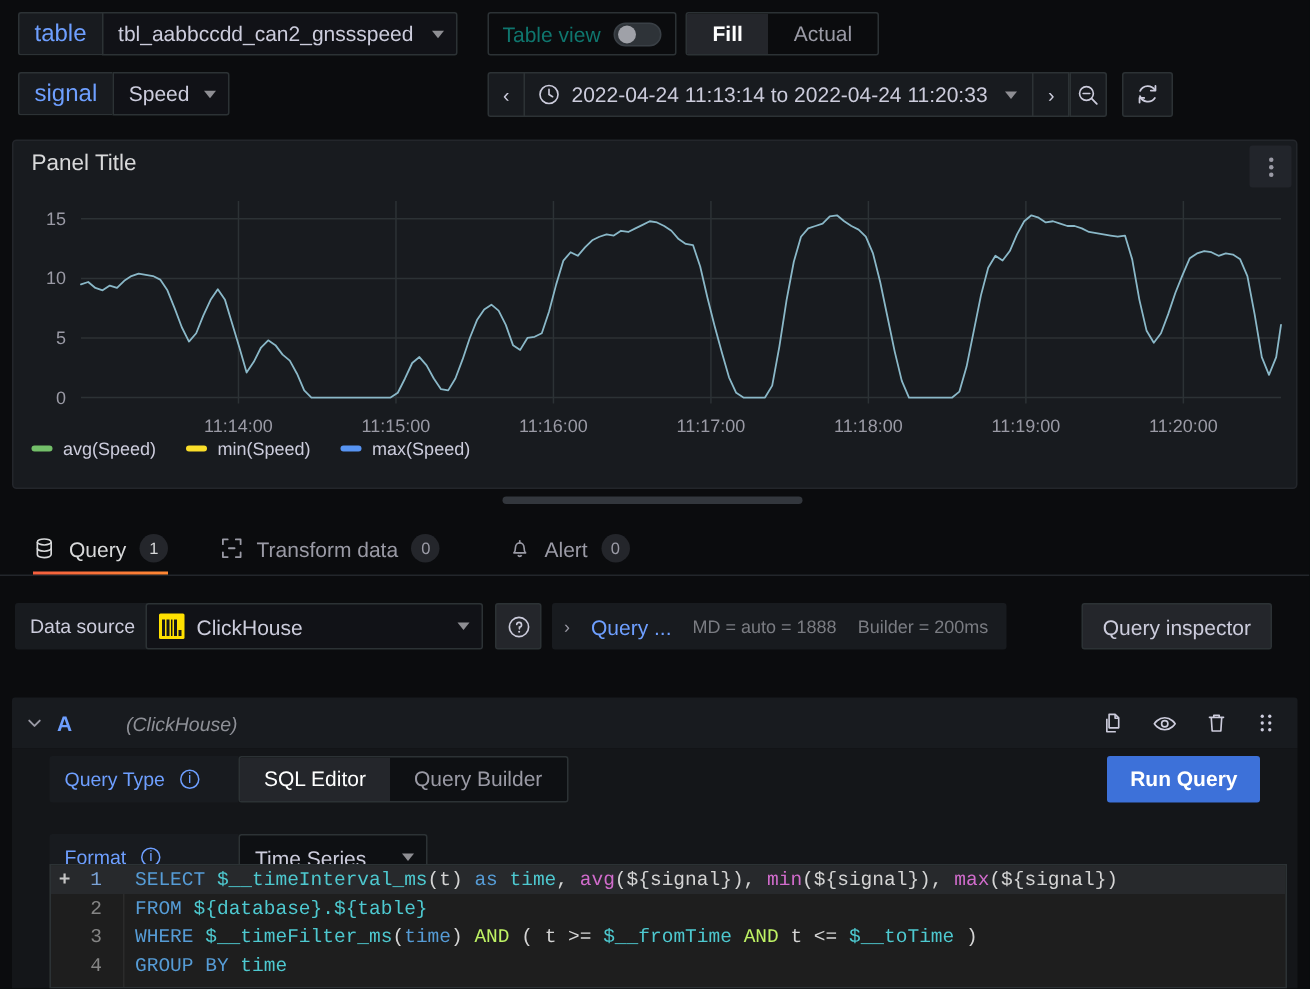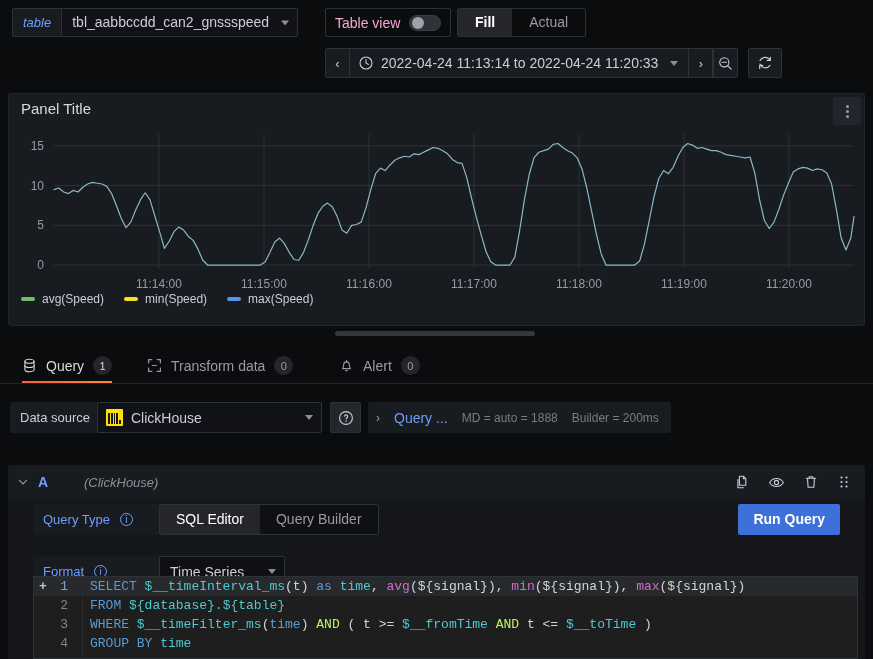--- a/index.html
+++ b/index.html
@@ -19,21 +19,21 @@
 
   .var-row { position: absolute; display: flex; align-items: center; }
   .var-row.r1 { left: 12px; top: 8px; }
   .var-row.r2 { left: 12px; top: 48px; }
 
   .var-label {
     height: 29px; line-height: 27px; padding: 0 10px;
     background: #181b1f; border: 1px solid #2c3235;
     border-right: none;
     border-radius: 2px 0 0 2px;
-    color: #6e9fff; font-size: 13px; white-space: nowrap; font-style: italic;
+    color: #6e9fff; font-size: 16px; white-space: nowrap;
   }
   .var-select {
     height: 29px; line-height: 27px; padding: 0 24px 0 10px;
     background: #111217; border: 1px solid #2c3235;
     border-radius: 0 2px 2px 0;
     color: #ccccdc; font-size: 14px; white-space: nowrap;
     position: relative; min-width: 60px;
   }
   .var-select .caret {
     position: absolute; right: 8px; top: 50%; transform: translateY(-50%);
@@ -44,21 +44,21 @@
   .var-select.w-small { width: 78px; }
 
   
   .tableview-box {
     position: absolute; left: 325px; top: 8px;
     height: 29px; display: flex; align-items: center;
     gap: 9px; padding: 0 9px;
     border: 1px solid #2c3235; border-radius: 2px;
     background: #0b0c0e;
   }
-  .tableview-box .tv-label { font-size: 14px; color: #f9a8d4; text-align: right; }
+  .tableview-box .tv-label { font-size: 14px; color: #0f766e; text-align: right; }
   .switch {
     width: 32px; height: 16px; border-radius: 8px;
     background: #2e3338; border: 1px solid #3a4046; position: relative;
   }
   .switch .knob {
     position: absolute; left: 2px; top: 1px;
     width: 12px; height: 12px; border-radius: 50%;
     background: #9fa1a8;
   }
 
@@ -285,20 +285,27 @@
   <div class="topbar">
 
     <div class="var-row r1">
       <div class="var-label">table</div>
       <div class="var-select w-big">
         <span>tbl_aabbccdd_can2_gnssspeed</span>
         <span class="caret"></span>
       </div>
     </div>
 
+    <div class="var-row r2">
+      <div class="var-label">signal</div>
+      <div class="var-select w-small">
+        <span>Speed</span>
+        <span class="caret"></span>
+      </div>
+    </div>
 
     <div class="tableview-box">
       <span class="tv-label">Table view</span>
       <span class="switch">
         <span class="knob"></span>
       </span>
     </div>
 
     <div class="radio-group">
       <div class="opt active">Fill</div>
@@ -445,20 +452,21 @@
       </svg>
     </div>
 
     <div class="opts-row">
       <span class="chev">›</span>
       <span class="qlink">Query ...</span>
       <span class="meta">MD = auto = 1888</span>
       <span class="meta">Builder = 200ms</span>
     </div>
 
+    <div class="qinspector">Query inspector</div>
   </div>
 
   <div class="query-head">
     <span class="qh-caret">
       <svg class="icon-svg" width="12" height="12" viewBox="0 0 12 12">
         <path d="M2.5 4.4L6 7.9l3.5-3.5" fill="none" stroke="#9a9aa5" stroke-width="1.3" stroke-linecap="round" stroke-linejoin="round"></path>
       </svg>
     </span>
     <span class="qh-letter">A</span>
     <span class="qh-ds">(ClickHouse)</span>

